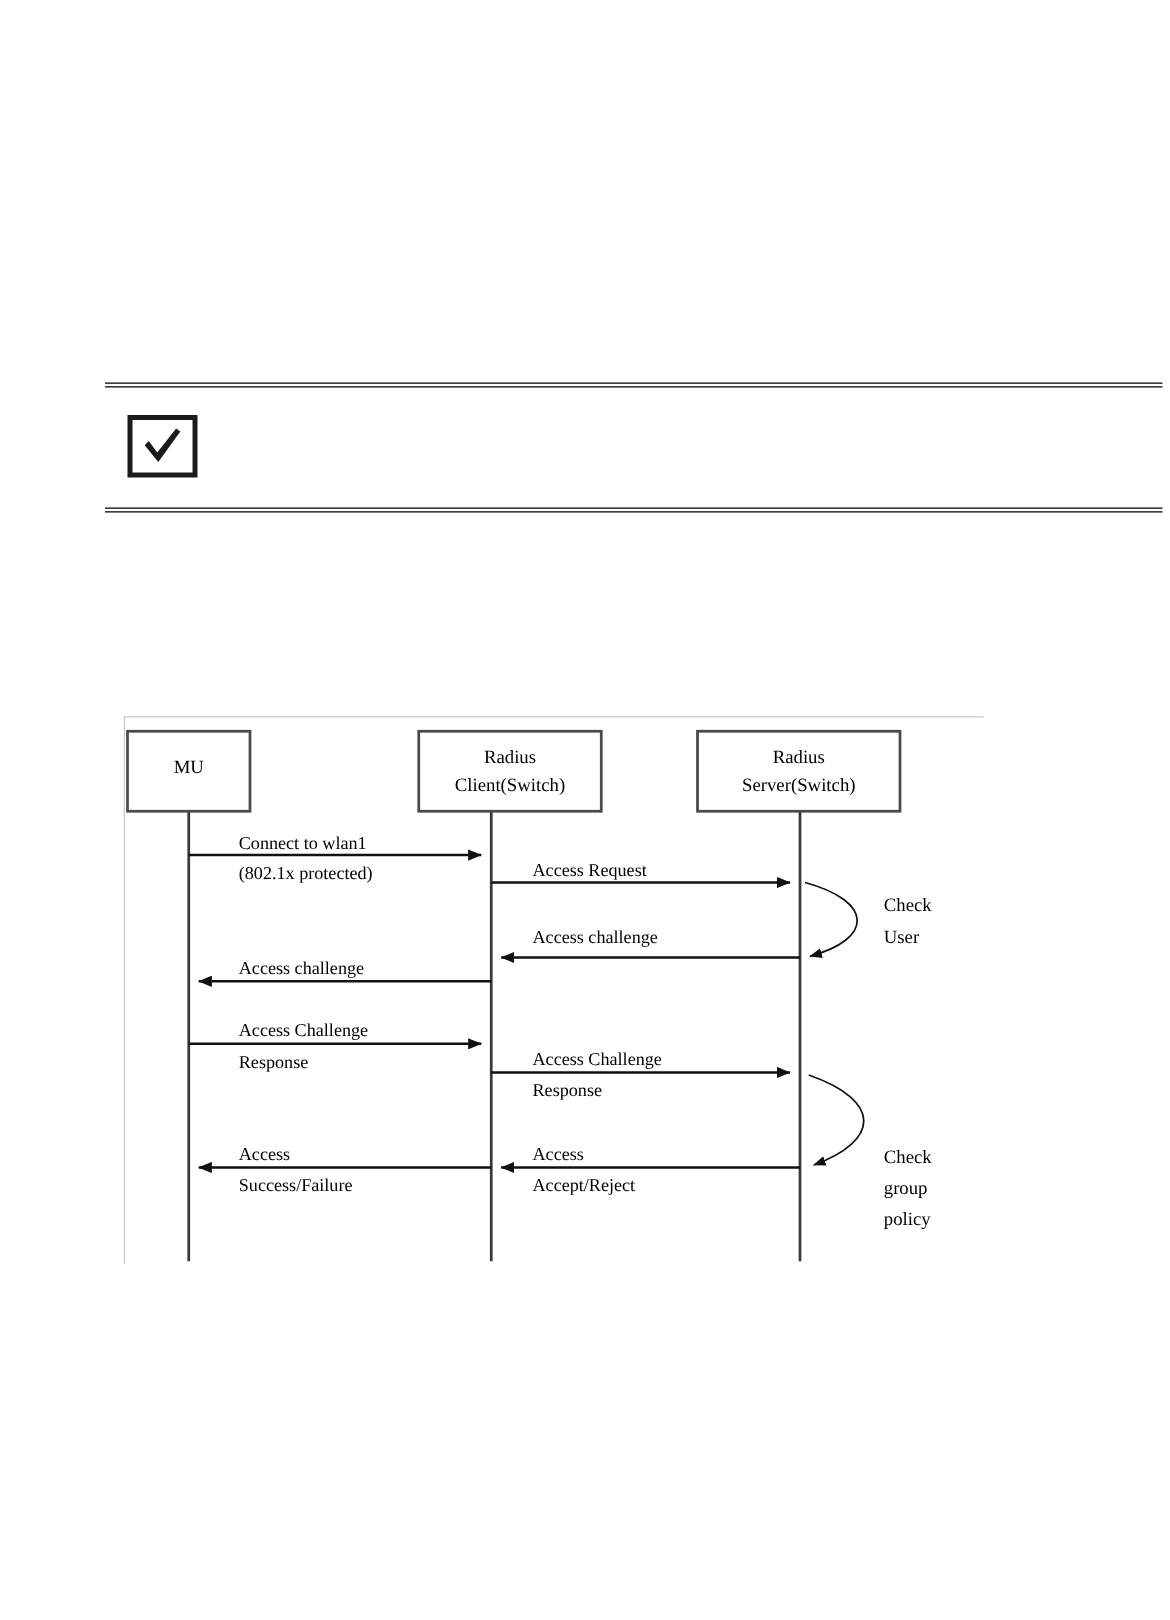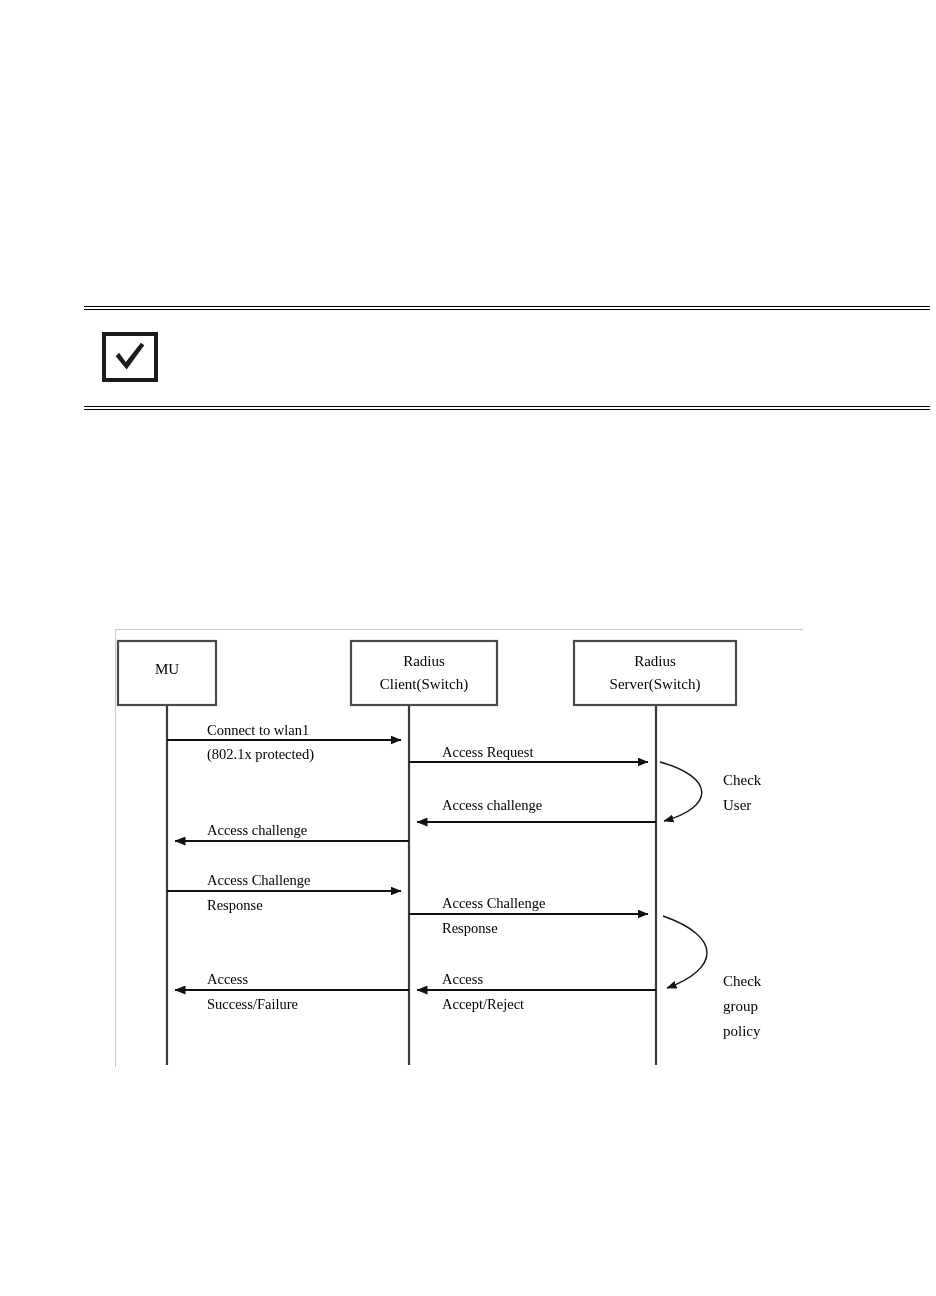--- a/index.html
+++ b/index.html
@@ -59,24 +59,23 @@
   .note-icon-box svg {
     display: block;
     width: 100%;
     height: 100%;
   }
 
   
   .diagram {
     position: absolute;
     left: 99px;
-    top: 629px;
+    top: 573px;
     width: 690px;
     height: 440px;
-    margin-left: 16px;
   }
   .diagram svg {
     display: block;
     width: 690px;
     height: 440px;
     overflow: visible;
   }
   .lifeline-title {
     font-family: "Liberation Serif", serif;
     font-size: 15px;

